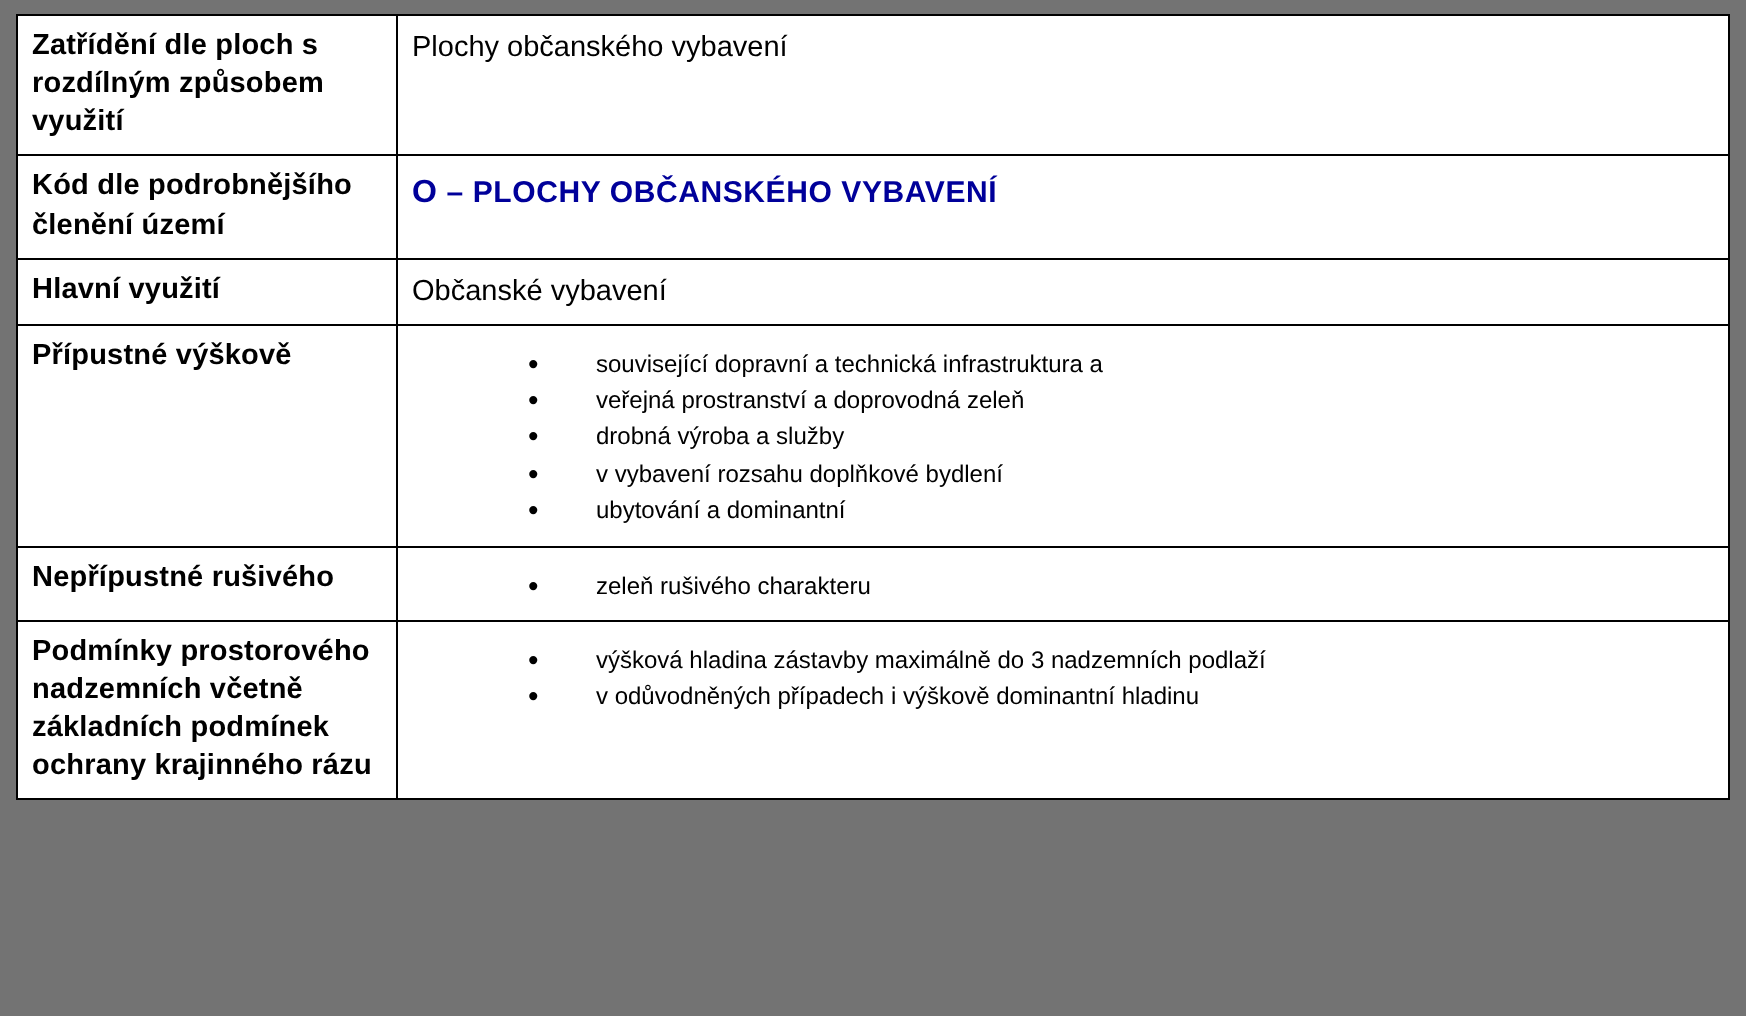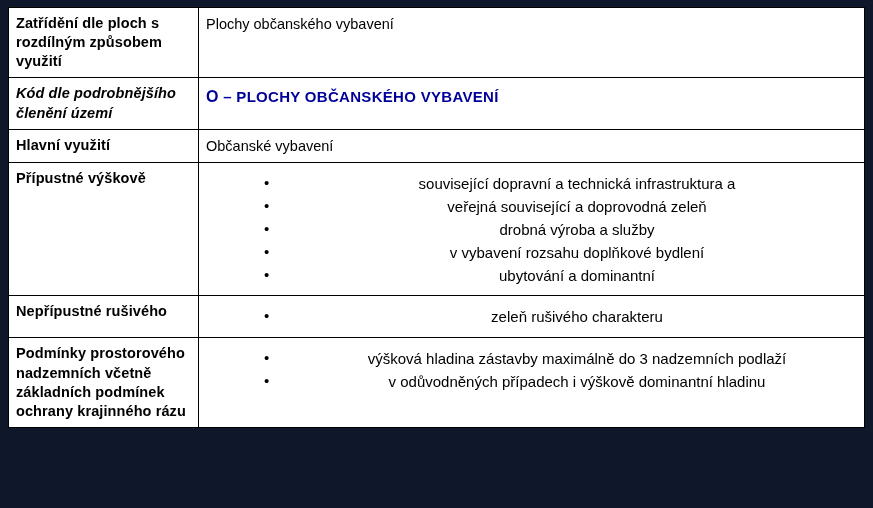--- a/index.html
+++ b/index.html
@@ -11,21 +11,21 @@
     width: 873px;
     height: 508px;
     font-family: "Liberation Sans", sans-serif;
     color: #000000;
     overflow: hidden;
   }
   .page {
     position: relative;
     width: 873px;
     height: 508px;
-    background: #0f172a;
+    background: #737373;
     box-sizing: border-box;
   }
   table.zoning {
     position: absolute;
     left: 8px;
     top: 7px;
     width: 856px;
     border-collapse: collapse;
     table-layout: fixed;
     background: #ffffff;
@@ -63,35 +63,34 @@
     font-size: 14.5px;
     padding-top: 1px;
   }
   ul.bullets {
     margin: 4px 0 2px 0;
     padding-left: 58px;
     list-style: none;
   }
   ul.bullets li {
     position: relative;
-    font-size: 15px;
+    font-size: 12px;
     line-height: 1.53;
     padding-left: 34px;
     white-space: nowrap;
-    text-align: center;
   }
   ul.bullets li:before {
     content: "\2022";
     position: absolute;
     left: 0;
     top: -1px;
     font-size: 15px;
     line-height: 1.53;
   }
-  .row-tall-label { padding-top: 8px; font-style: italic; }
+  .row-tall-label { padding-top: 8px; }
   .cell-pad-top { padding-top: 10px; }
   .cell-pad-bottom { padding-bottom: 14px; margin-left: 32px; }
 </style>
 </head>
 <body>
 
 <div class="page">
   <table class="zoning">
     <colgroup>
       <col class="label-col">
@@ -118,21 +117,21 @@
         <td class="label">Hlavní využití</td>
         <td class="value">
           <div class="plain-text">Občanské vybavení</div>
         </td>
       </tr>
       <tr>
         <td class="label">Přípustné výškově</td>
         <td class="value">
           <ul class="bullets">
             <li>související dopravní a technická infrastruktura a</li>
-            <li>veřejná související a doprovodná zeleň</li>
+            <li>veřejná prostranství a doprovodná zeleň</li>
             <li>drobná výroba a služby</li>
             <li>v vybavení rozsahu doplňkové bydlení</li>
             <li>ubytování a dominantní</li>
           </ul>
         </td>
       </tr>
       <tr>
         <td class="label">Nepřípustné rušivého</td>
         <td class="value">
           <ul class="bullets">

